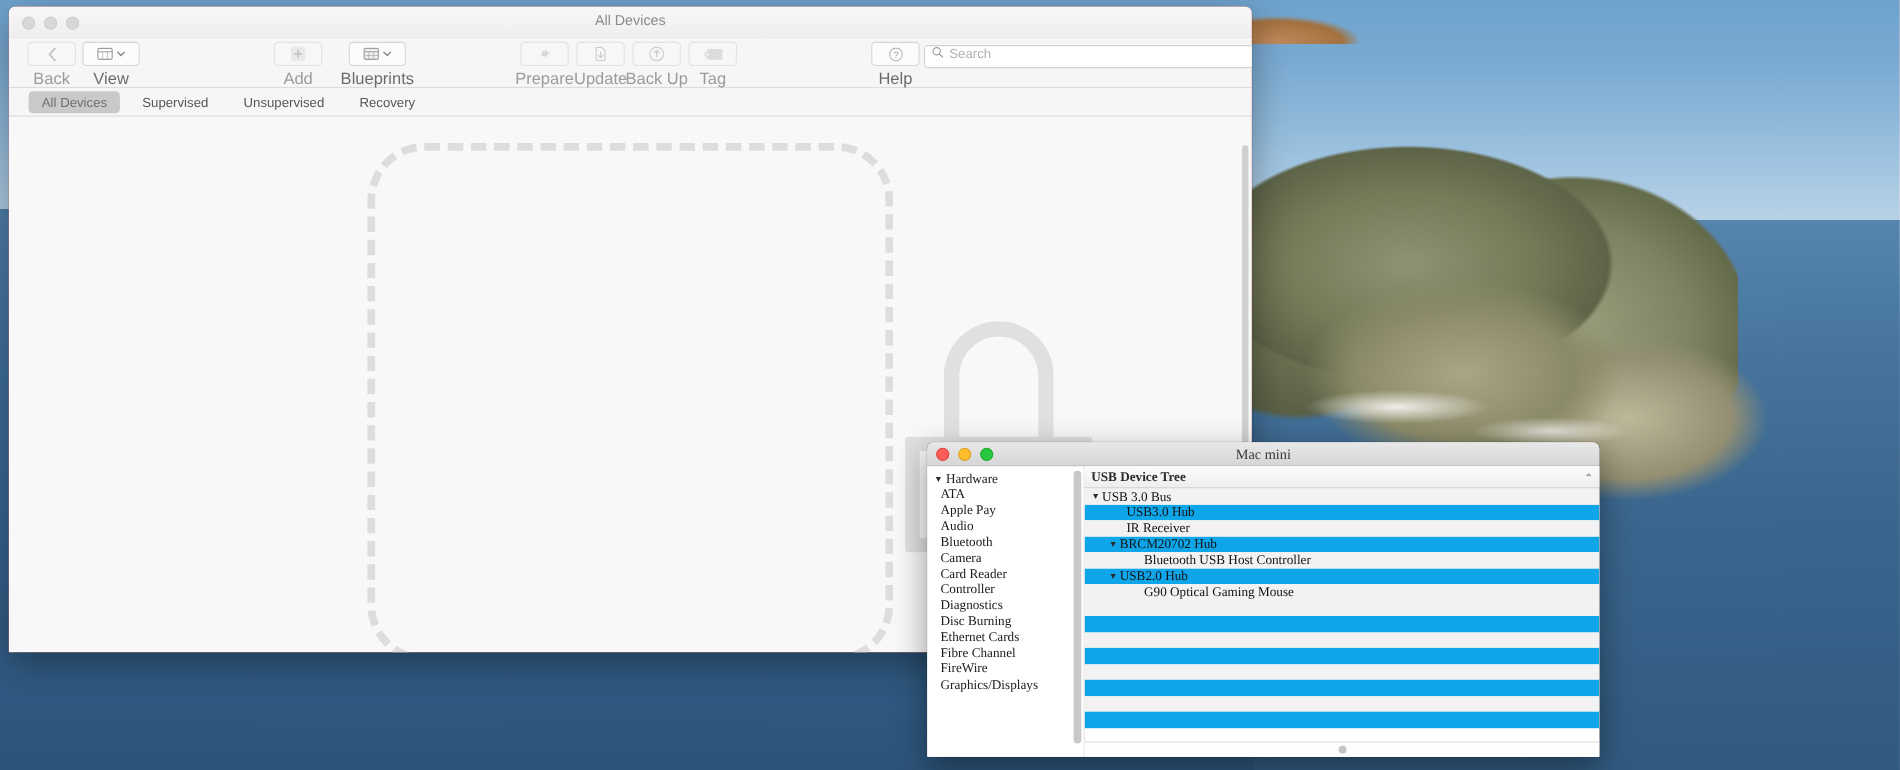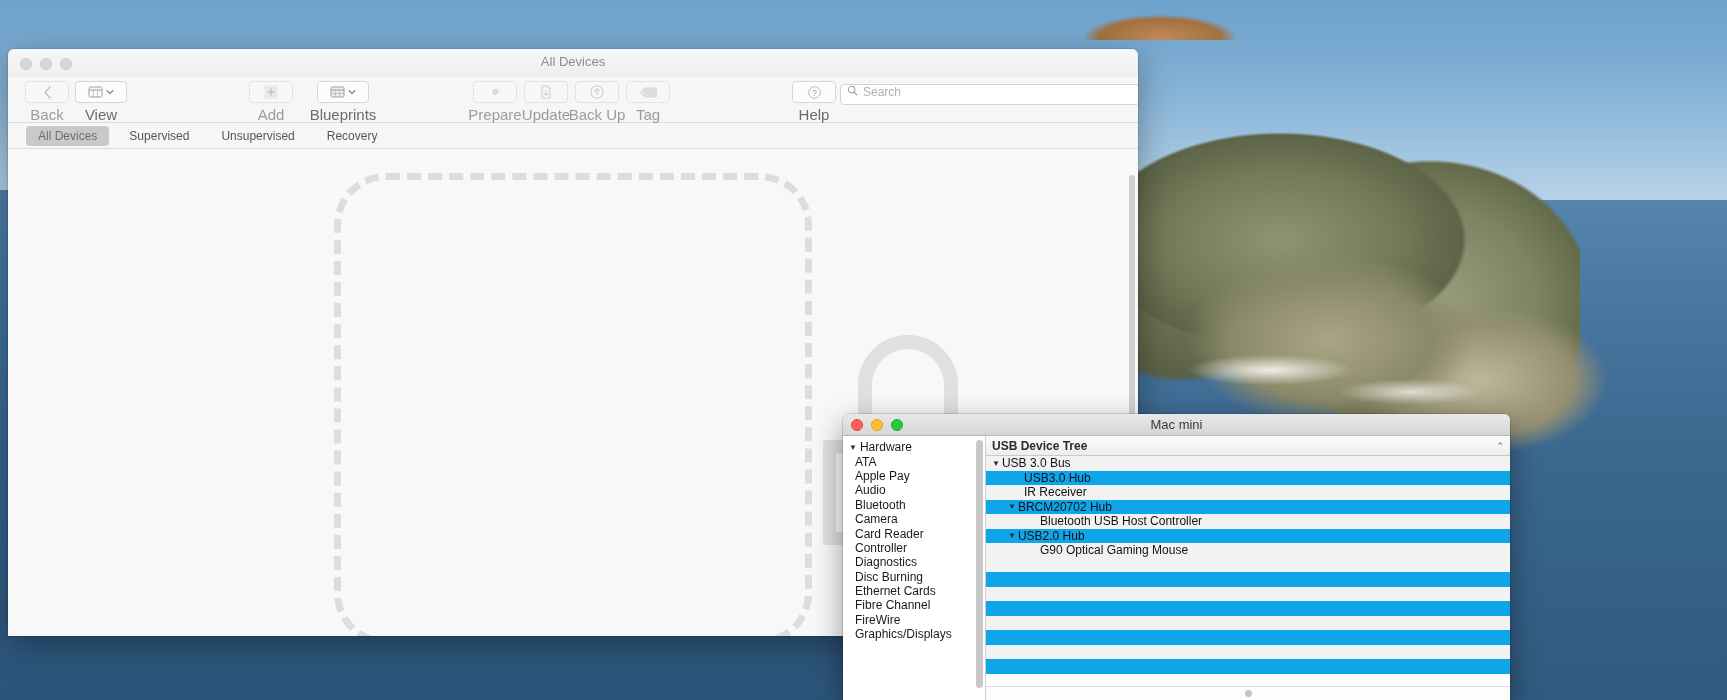--- a/index.html
+++ b/index.html
@@ -58,21 +58,20 @@
     background: radial-gradient(ellipse 110px 34px at 160px 38px, #c08a5c 0%, #a3713f 55%, rgba(163,113,63,0) 70%);
   }
 
   
   #configurator {
     position: absolute; left: 8px; top: 6px; width: 1130px; height: 587px;
     background: #fca5a5;
     border-radius: 6px 6px 0 0;
     box-shadow: 0 10px 34px rgba(0,0,0,.35), 0 0 0 .5px rgba(0,0,0,.18);
     overflow: hidden;
-    margin-top: 43px;
   }
   .titlebar {
     height: 28px; position: relative;
     background: linear-gradient(to bottom, #f7f7f7, #eeeeee);
   }
   .traffic { position: absolute; left: 12px; top: 9px; display: flex; gap: 8px; }
   .tl { width: 12px; height: 12px; border-radius: 50%; }
   .tl.inactive { background: #d8d8d8; border: .5px solid #cdcdcd; }
   .win-title {
     position: absolute; left: 0; right: 0; top: 5px;
@@ -144,25 +143,26 @@
     display: flex; align-items: center; justify-content: center; gap: 9px;
   }
   .caption-text { font-size: 14px; color: #2f2f2f; }
   .vscroll {
     position: absolute; right: 3px; top: 26px; width: 6px; height: 460px;
     background: #d0d0d0; border-radius: 3px;
   }
 
   
   #macmini {
-    position: absolute; left: 843px; top: 414px; width: 667px; height: 286px;
+    position: absolute; left: 843px; top: 402px; width: 611px; height: 286px;
     background: #ececec;
     border-radius: 6px 6px 0 0;
     box-shadow: 0 10px 30px rgba(0,0,0,.4), 0 0 0 .5px rgba(0,0,0,.25);
     overflow: hidden;
+    font-family: Liberation Serif, serif;
   }
   .mm-titlebar {
     height: 22px; position: relative;
     background: linear-gradient(to bottom, #e8e8e8, #d6d6d6);
     border-bottom: 1px solid #b8b8b8;
   }
   .mm-traffic { position: absolute; left: 8px; top: 5px; display: flex; gap: 8px; }
   .dot { width: 12px; height: 12px; border-radius: 50%; }
   .dot.red    { background: #ff5f57; border: .5px solid #e0443e; }
   .dot.yellow { background: #ffbd2e; border: .5px solid #dea123; }

